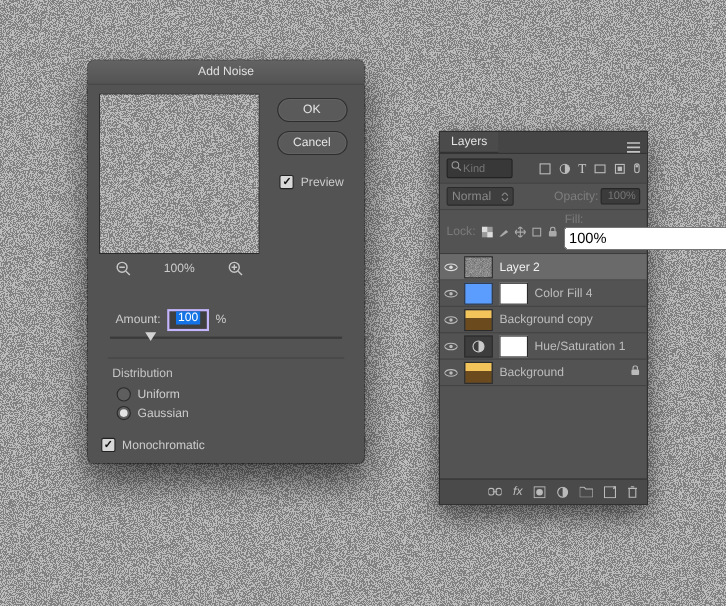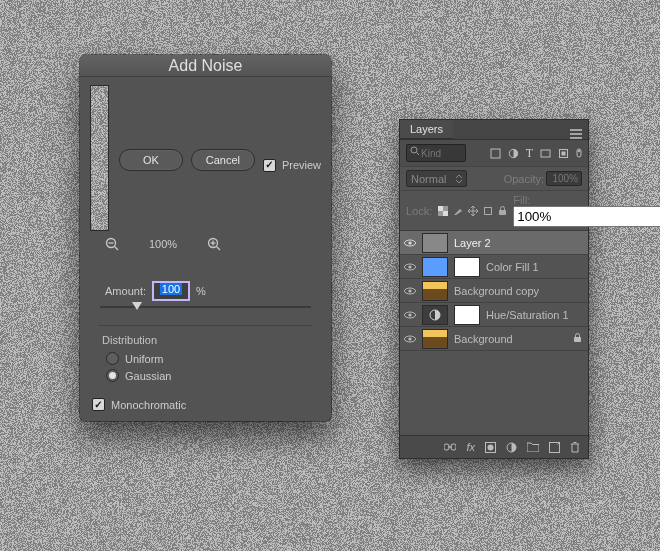--- a/index.html
+++ b/index.html
@@ -1,26 +1,26 @@
 <!DOCTYPE html>
 <html><head>
 <meta charset="utf-8">
 <style>
 html,body{margin:0;padding:0;width:660px;height:551px;font-family:"Lucida Grande","Segoe UI",Arial,sans-serif;font-size:11px;overflow:hidden}
 body{position:relative}
 .noise-bg{position:absolute;inset:0;background:#7f7f7f}
 .noise-bg svg{display:block}
 
 .dialog{position:absolute;left:80px;top:55px;width:251px;background:#535353;border-radius:6px;box-shadow:0 16px 30px rgba(0,0,0,.55),0 0 0 1px rgba(0,0,0,.4);color:#ccc}
-.dialog-title{height:21px;line-height:21px;text-align:center;font-size:16px;color:#e0e0e0;background:linear-gradient(#636363,#545454);border-bottom:1px solid #404040;border-radius:6px 6px 0 0}
+.dialog-title{height:21px;line-height:21px;text-align:center;font-size:11px;color:#e0e0e0;background:linear-gradient(#636363,#545454);border-bottom:1px solid #404040;border-radius:6px 6px 0 0}
 .dialog-body{padding:8px 10px 10px 10px;position:relative}
 .row{display:flex;gap:10px}
 .preview-box{width:144px;height:144px;background:#808080;border:1px solid #2b2b2b}
 .preview-box svg{display:block;width:100%;height:100%}
-.side-btns{display:flex;align-items:center;gap:8px;margin-top:4px;flex:1}
+.side-btns{display:flex;flex-direction:column;align-items:center;gap:8px;margin-top:4px;flex:1}
 .pill{display:flex;align-items:center;justify-content:center;width:62px;height:20px;border-radius:999px;border:1px solid #2d2d2d;background:#5a5a5a;color:#e4e4e4;cursor:pointer;box-shadow:0 0 0 1px rgba(255,255,255,.05) inset}
 .chk{display:flex;align-items:center;gap:6px}
 .chk-box{width:11px;height:11px;border:1px solid #222;background:#d8d8d8;border-radius:2px;display:flex;align-items:center;justify-content:center;color:#111;font-size:10px;line-height:1;cursor:pointer}
 .chk-box.checked::after{content:"✓";font-weight:bold}
 .zoom-row{display:flex;align-items:center;justify-content:space-around;margin-top:6px;width:146px;color:#ccc}
 .zoom-row svg{cursor:pointer}
 .amt-row{display:flex;align-items:center;gap:6px;margin-top:30px}
 .amt-row .lbl{width:56px;text-align:right}
 .amt-in{width:34px;height:16px;background:#3f3f3f;border:2px solid #c4b5fd;color:#fff;text-align:center}
 .amt-in span{background:#1473e6;color:#fff;padding:0 2px}
@@ -256,21 +256,21 @@
     </div>
     <div class="layer">
       <div class="eye">
           <svg width="12" height="8">
             <path d="M0 4C2 0 10 0 12 4 10 8 2 8 0 4Z" fill="none" stroke="#bbb"></path>
             <circle cx="6" cy="4" r="1.6" fill="#bbb"></circle>
           </svg>
         </div>
       <div class="thumb blue"></div>
       <div class="thumb white"></div>
-      <span class="layer-name">Color Fill 1</span>
+      <span class="layer-name">Color Fill 4</span>
     </div>
     <div class="layer">
       <div class="eye">
           <svg width="12" height="8">
             <path d="M0 4C2 0 10 0 12 4 10 8 2 8 0 4Z" fill="none" stroke="#bbb"></path>
             <circle cx="6" cy="4" r="1.6" fill="#bbb"></circle>
           </svg>
         </div>
       <div class="thumb landscape"></div>
       <span class="layer-name">Background copy</span>

